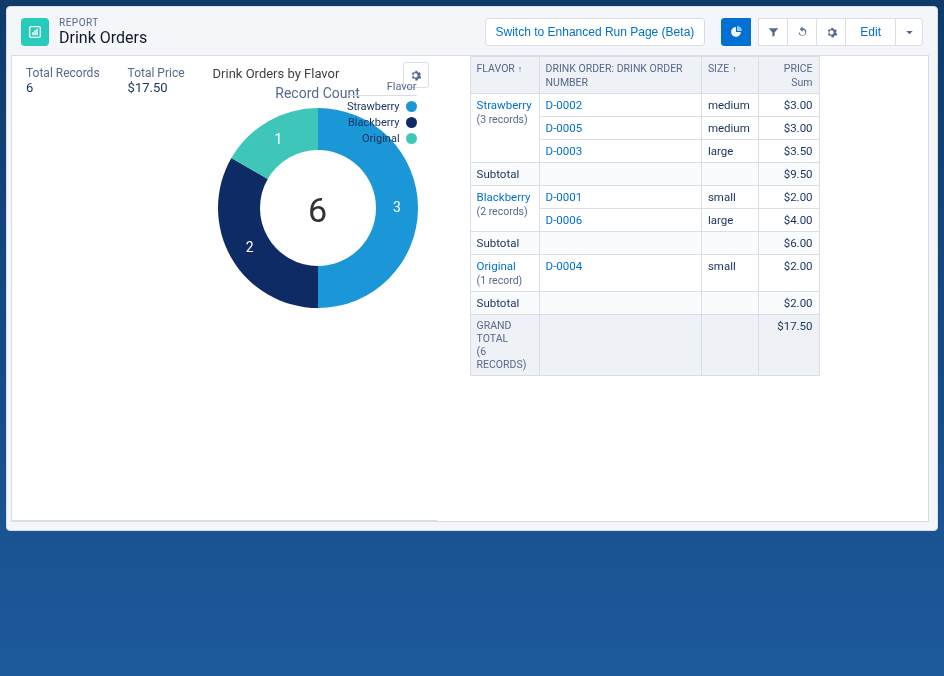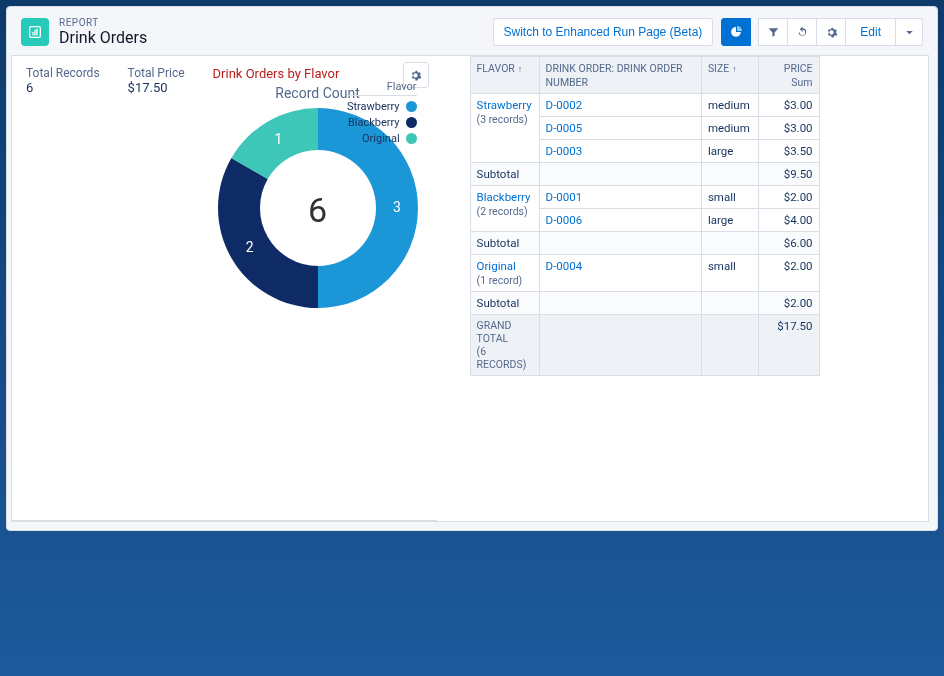--- a/index.html
+++ b/index.html
@@ -29,21 +29,21 @@
   .header-left { display: flex; align-items: center; gap: 10px; flex: 1; }
   .icon-report {
     width: 28px; height: 28px;
     background: #26cbba;
     border-radius: 4px;
     display: flex; align-items: center; justify-content: center;
   }
   .icon-report svg { width: 16px; height: 16px; }
   .header-text .eyebrow { font-size: 10px; color: #54698d; text-transform: uppercase; letter-spacing: 0.5px; }
   .header-text .title { font-size: 16px; color: #0f172a; }
-  .header-actions { display: flex; gap: 0; align-items: center; }
+  .header-actions { display: flex; gap: 8px; align-items: center; }
   .btn {
     background: #fff;
     border: 1px solid #d8dde6;
     color: #0070d2;
     padding: 5px 10px;
     font-size: 12px;
     cursor: pointer;
     display: flex; align-items: center; justify-content: center;
     height: 28px;
   }
@@ -76,21 +76,21 @@
     border-bottom: 1px solid #d8dde6;
   }
   .summary-item .sum-label { font-size: 12px; color: #54698d; }
   .summary-item .sum-value { font-size: 13px; color: #16325c; }
 
   .chart-area {
     position: relative;
     padding: 10px 14px 16px 14px;
     border-bottom: 1px solid #d8dde6;
   }
-  .chart-title { font-size: 13px; color: #b91c1c; margin-bottom: 4px; }
+  .chart-title { font-size: 13px; color: #404040; margin-bottom: 4px; }
   .chart-gear {
     position: absolute;
     top: 6px; right: 8px;
     width: 26px; height: 26px;
     border: 1px solid #d8dde6;
     background: #fff;
     border-radius: 3px;
     display: flex; align-items: center; justify-content: center;
     cursor: pointer;
   }

